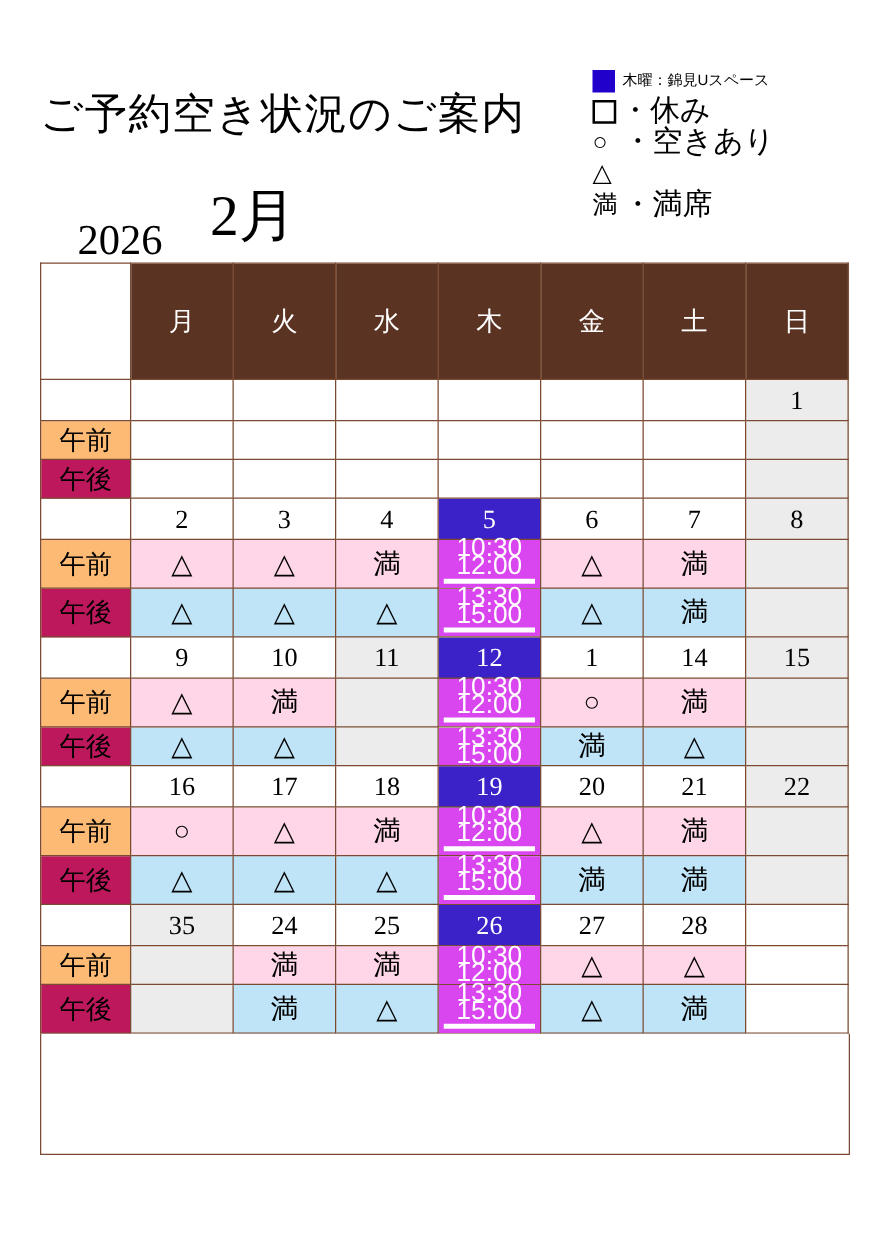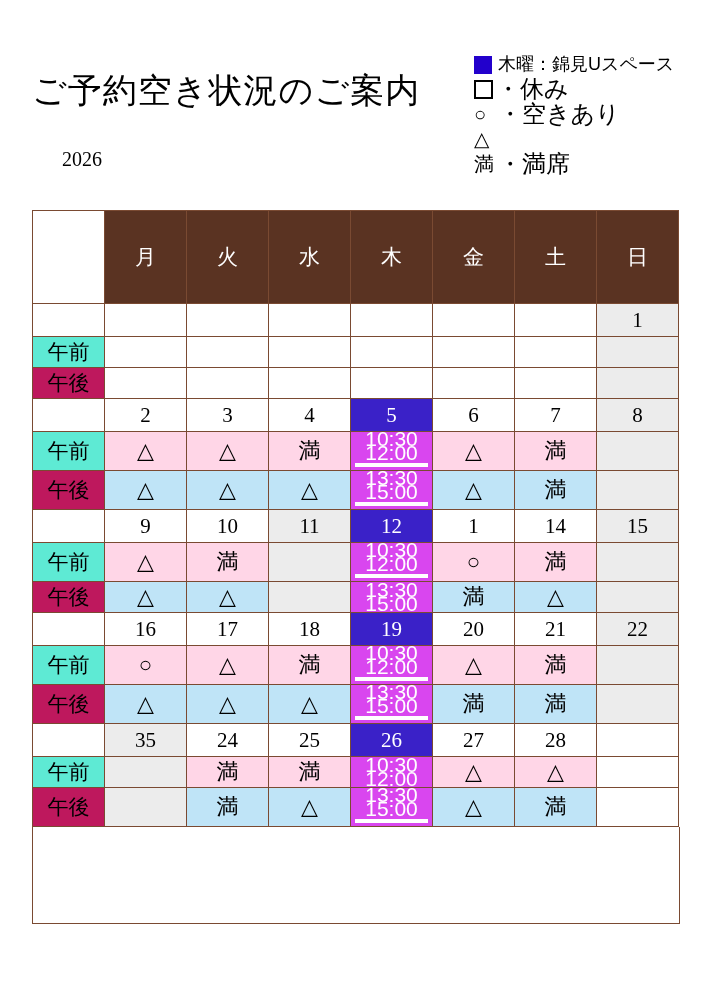--- a/index.html
+++ b/index.html
@@ -27,22 +27,22 @@
     position: absolute;
     left: 32px;
     top: 68px;
     font-size: 34px;
     letter-spacing: 1px;
     white-space: nowrap;
   }
   .year {
     position: absolute;
     left: 62px;
-    top: 148px;
-    font-size: 20px;
+    top: 174px;
+    font-size: 34px;
   }
   .month {
     position: absolute;
     left: 168px;
     top: 142px;
     font-size: 46px;
   }
 
   
   .legend {
@@ -61,21 +61,21 @@
   }
   .legend-sq {
     display: inline-block;
     width: 18px;
     height: 18px;
     background: #2200cc;
     margin-right: 6px;
     flex: none;
   }
   .legend-thu-text {
-    font-size: 18px;
+    font-size: 12px;
     font-family: "Liberation Sans", sans-serif;
   }
   .legend-sym {
     display: inline-block;
     width: 24px;
     text-align: left;
     font-size: 20px;
   }
   .legend-open-sq {
     display: inline-block;
@@ -120,21 +120,21 @@
   }
 
   
   .num-row td {
     height: 32px;
     font-size: 21px;
     background: #ffffff;
   }
   .slot-row td { height: 30px; font-size: 20px; }
 
-  td.label-am { background: #5eead4; font-size: 19px; margin-top: 34px; }
+  td.label-am { background: #fdba74; font-size: 19px; margin-top: 34px; }
   td.label-pm { background: #be185d; font-size: 19px; }
   td.am { background: #ffd6e7; }
   td.pm { background: #bfe4f7; }
   td.gray { background: #ececec; }
   td.blank { background: #ffffff; }
 
   
   td.thu-num {
     background: #3a21c8;
     color: #ffffff;
@@ -170,20 +170,21 @@
     border-top: none;
     background: #ffffff;
   }
 </style>
 </head>
 <body>
 
 <div class="header">
   <div class="title">ご予約空き状況のご案内</div>
   <div class="year">2026</div>
+  <div class="month">2月</div>
 
   <div class="legend">
     <div class="legend-row">
       <span class="legend-sq"></span>
       <span class="legend-thu-text">木曜：錦見Uスペース</span>
     </div>
     <div class="legend-row">
       <span class="legend-open-sq"></span>
       <span class="legend-txt">・休み</span>
     </div>

